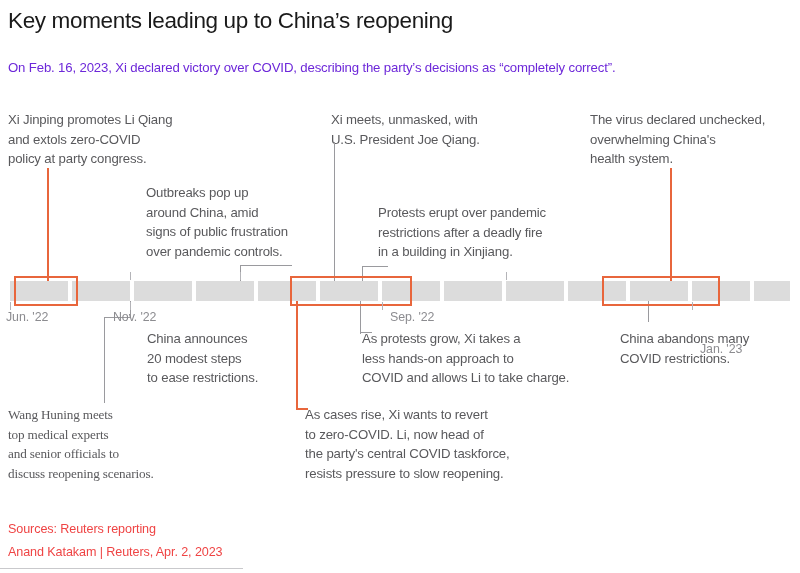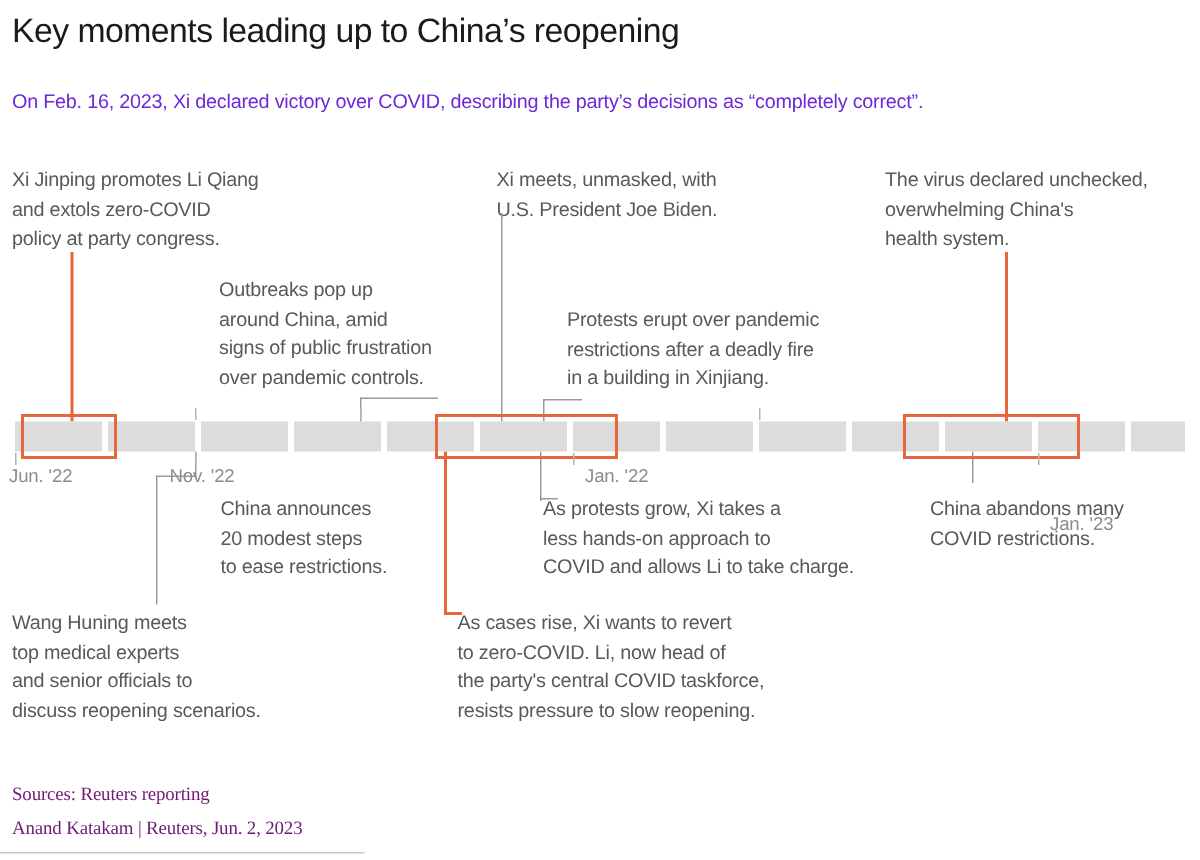--- a/index.html
+++ b/index.html
@@ -57,21 +57,21 @@
   }
   .tick { position: absolute; width: 1.2px; height: 8px; background: #b4b4b8; }
   .axlabel {
     position: absolute; font-size: 12.4px; color: #8c8c90;
     letter-spacing: -0.1px; white-space: nowrap;
   }
 
   
   .foot {
     position: absolute; left: 8px;
-    font-size: 12.6px; color: #701a75; letter-spacing: -0.1px; white-space: nowrap; font-family: Liberation Serif, serif;
+    font-size: 12.6px; color: #ef4444; letter-spacing: -0.1px; white-space: nowrap;
   }
   .footrule { position: absolute; left: 0; height: 1px; background: #c9c9cc; }
 </style>
 </head>
 <body>
 
 <div id="root">
 
   <div class="title">Key moments leading up to China’s reopening</div>
   <div class="subtitle">On Feb. 16, 2023, Xi declared victory over COVID, describing the party’s decisions as “completely correct”.</div>
@@ -79,42 +79,42 @@
   <div class="anno" style="left:8px; top:110px;">Xi Jinping promotes Li Qiang
 and extols zero-COVID
 policy at party congress.</div>
 
   <div class="anno" style="left:146px; top:183px;">Outbreaks pop up
 around China, amid
 signs of public frustration
 over pandemic controls.</div>
 
   <div class="anno" style="left:331px; top:110px;">Xi meets, unmasked, with
-U.S. President Joe Biden.</div>
+U.S. President Joe Qiang.</div>
 
   <div class="anno" style="left:378px; top:203px;">Protests erupt over pandemic
 restrictions after a deadly fire
 in a building in Xinjiang.</div>
 
   <div class="anno" style="left:590px; top:110px;">The virus declared unchecked,
 overwhelming China's
 health system.</div>
 
   <div class="anno" style="left:147px; top:329px;">China announces
 20 modest steps
 to ease restrictions.</div>
 
   <div class="anno" style="left:620px; top:329px;">China abandons many
 COVID restrictions.</div>
 
   <div class="anno" style="left:362px; top:329px;">As protests grow, Xi takes a
 less hands-on approach to
 COVID and allows Li to take charge.</div>
 
-  <div class="anno" style="left:8px; top:405px;">Wang Huning meets
+  <div class="anno" style="left:8px; top:405px;font-family:Liberation Serif, serif;">Wang Huning meets
 top medical experts
 and senior officials to
 discuss reopening scenarios.</div>
 
   <div class="anno" style="left:305px; top:405px;">As cases rise, Xi wants to revert
 to zero-COVID. Li, now head of
 the party's central COVID taskforce,
 resists pressure to slow reopening.</div>
 
   <div class="vline orange" style="left:47px; top:168px; height:113px;"></div>
@@ -174,21 +174,21 @@
     <div class="tick" style="left:130px; top:302px;"></div>
     <div class="tick" style="left:382px; top:302px;"></div>
     <div class="tick" style="left:692px; top:302px;"></div>
 
     <div class="tick" style="left:130px; top:272px; height:8px;"></div>
     <div class="tick" style="left:240px; top:272px; height:8px;"></div>
     <div class="tick" style="left:506px; top:272px; height:8px;"></div>
 
     <div class="axlabel" style="left:6px;   top:310px;">Jun. '22</div>
     <div class="axlabel" style="left:113px; top:310px;">Nov. '22</div>
-    <div class="axlabel" style="left:390px; top:310px;">Jan. '22</div>
+    <div class="axlabel" style="left:390px; top:310px;">Sep. '22</div>
     <div class="axlabel" style="left:700px; top:310px;margin-top:32px;">Jan. '23</div>
   </div>
 
   <div class="foot" style="top:522px;">Sources: Reuters reporting</div>
-  <div class="foot" style="top:545px;">Anand Katakam  |  Reuters, Jun. 2, 2023</div>
+  <div class="foot" style="top:545px;">Anand Katakam  |  Reuters, Apr. 2, 2023</div>
   <div class="footrule" style="top:568px; width:243px;"></div>
 
 </div>
 
 </body></html>

